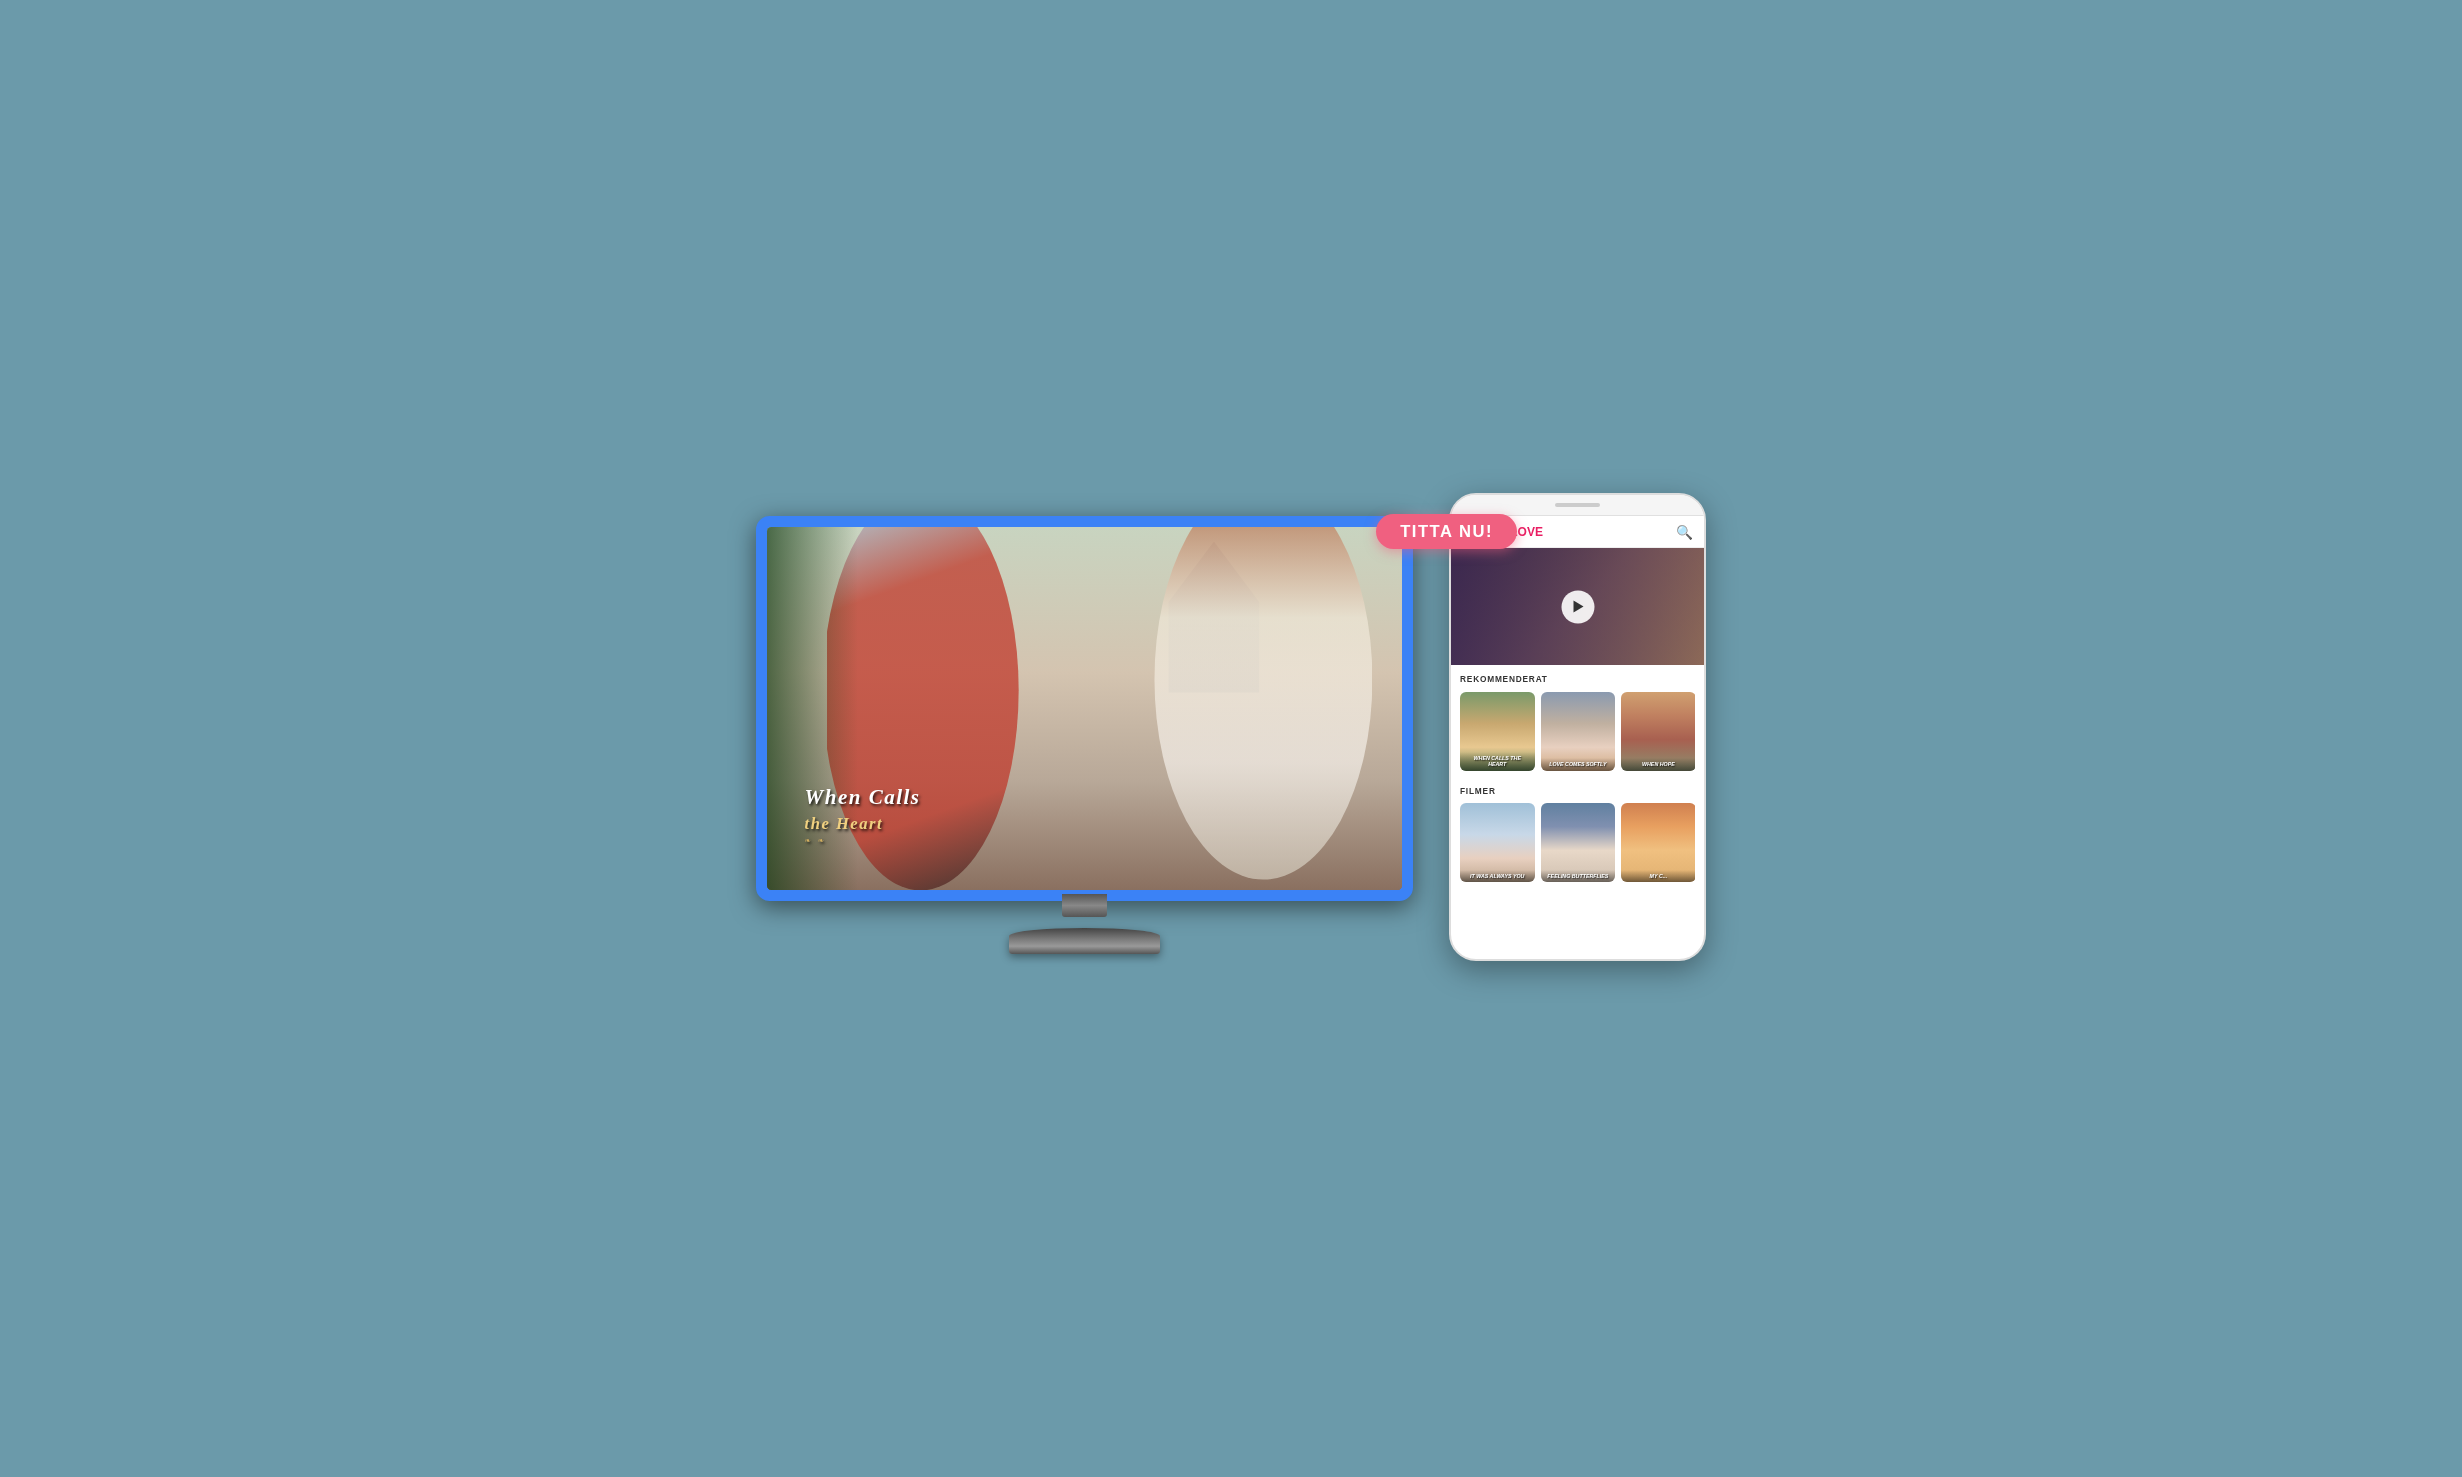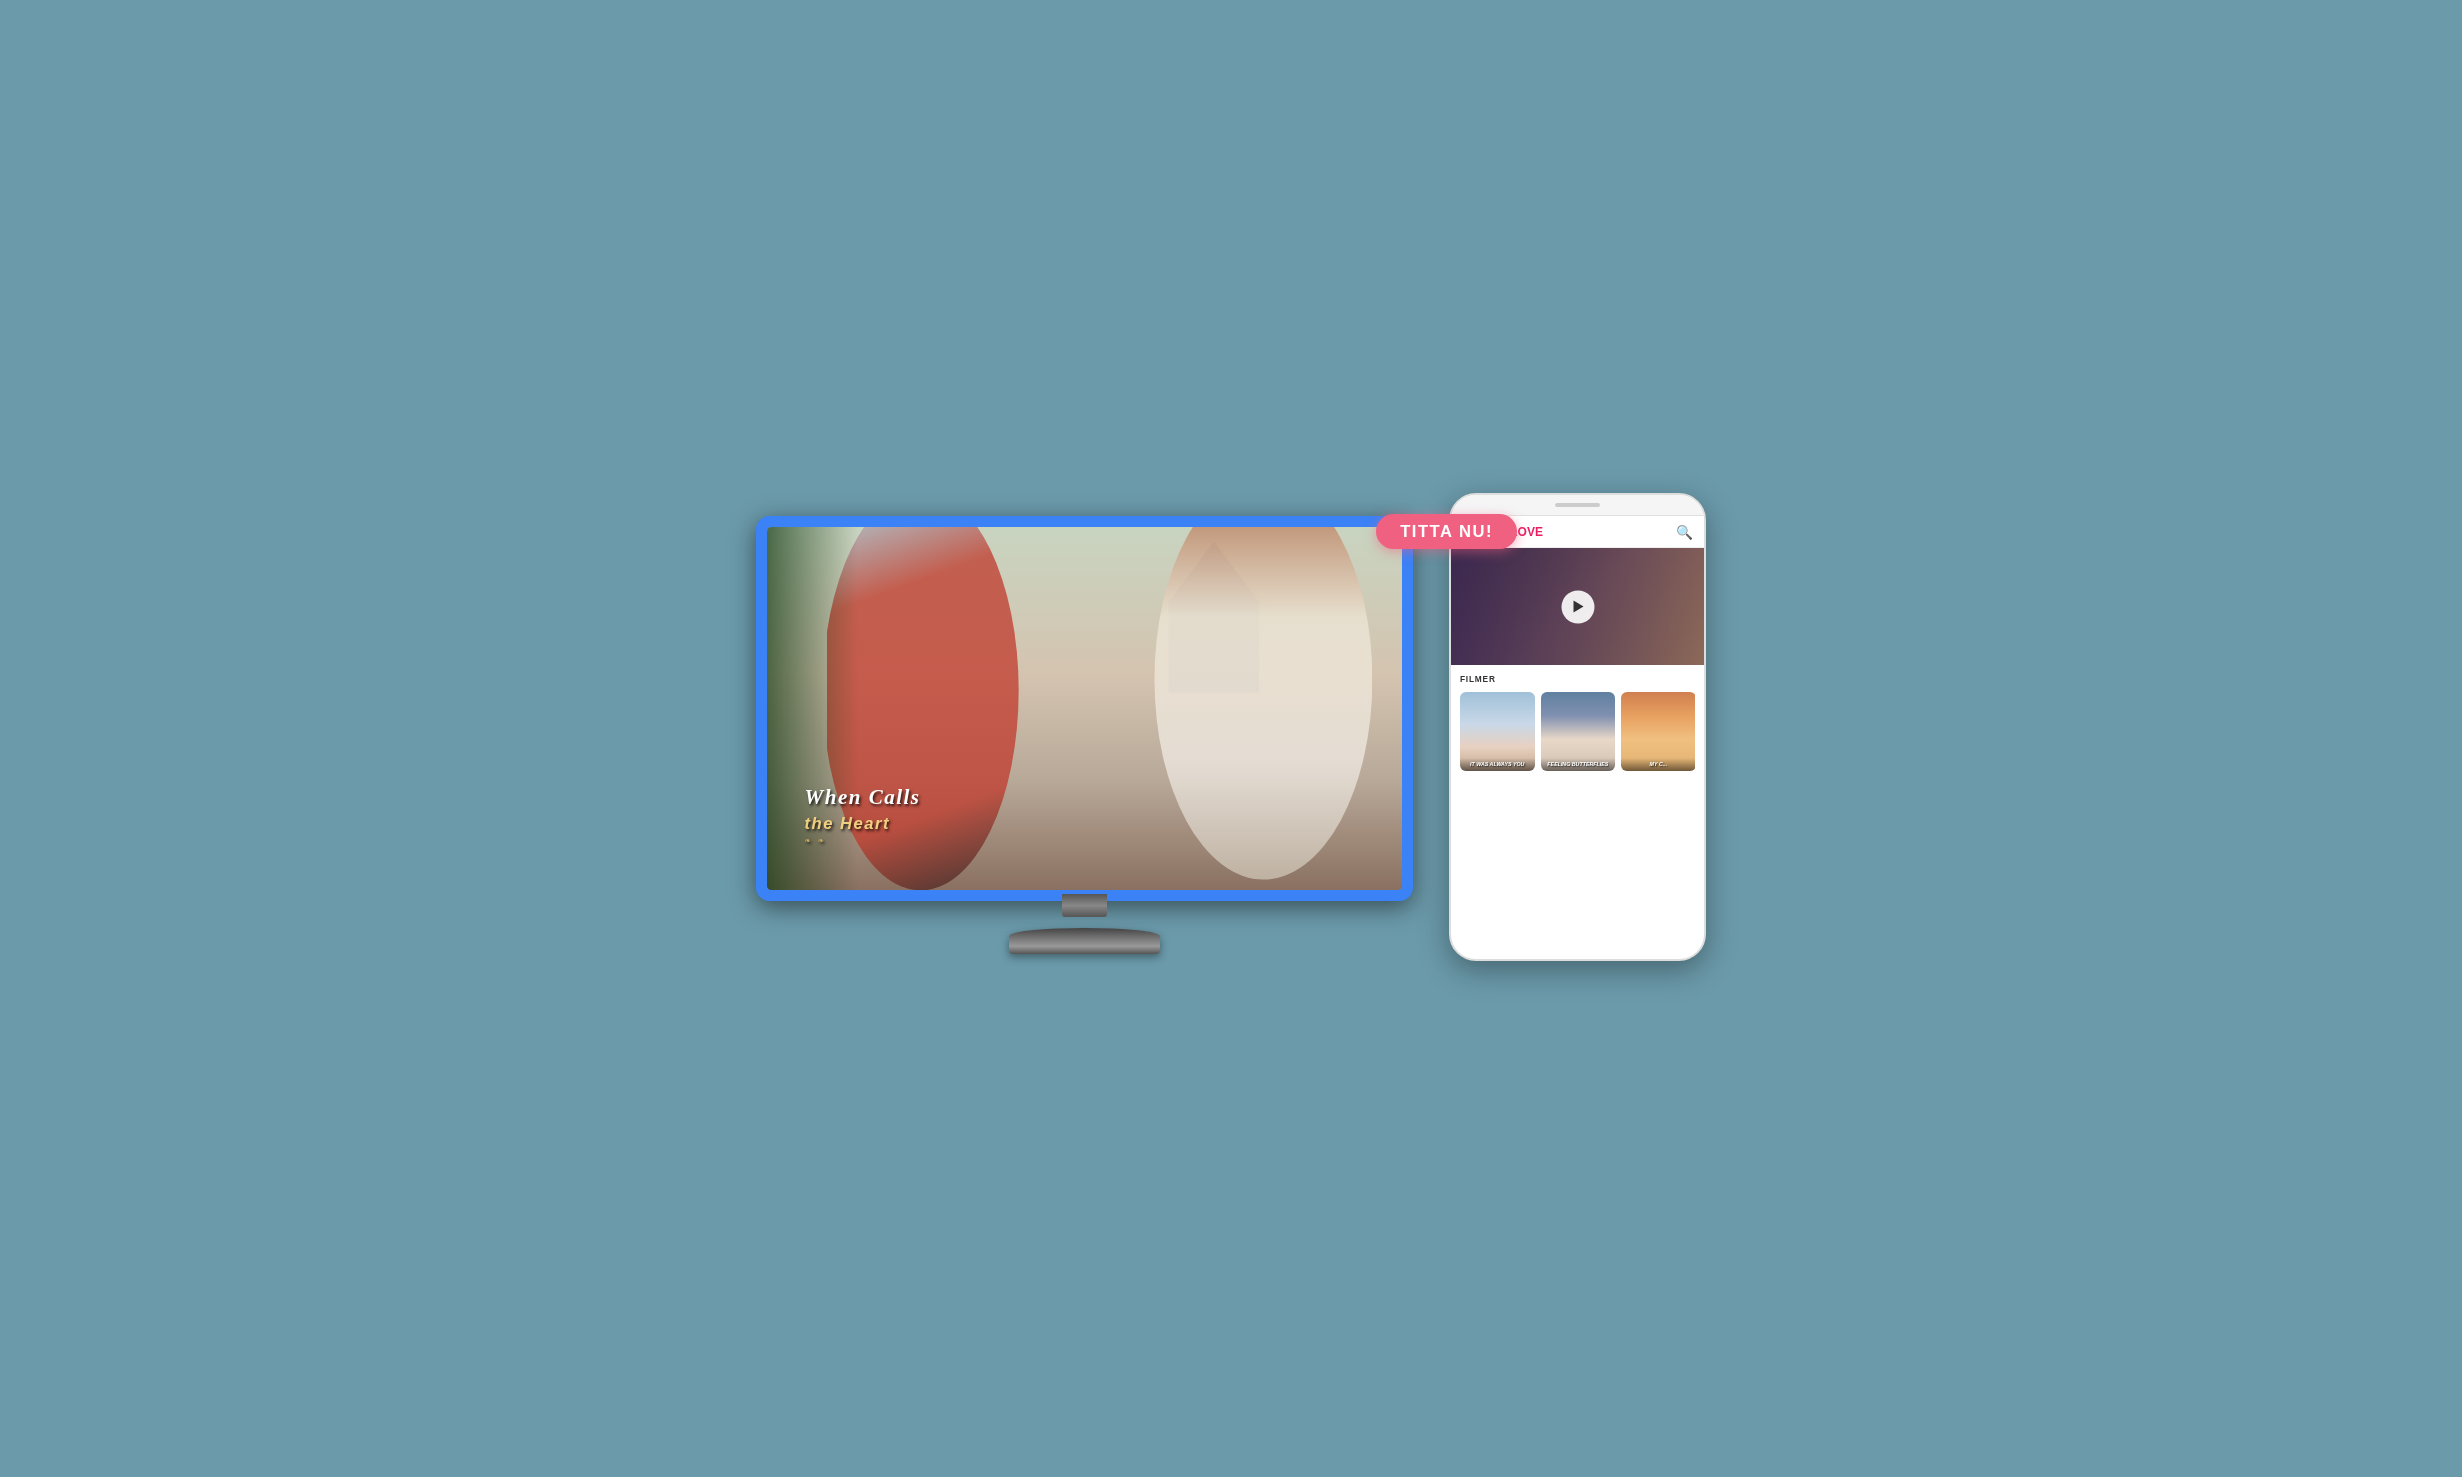--- a/index.html
+++ b/index.html
@@ -85,21 +85,21 @@
       font-weight: bold;
       font-style: italic;
       letter-spacing: 1.5px;
       line-height: 1.2;
       font-family: Georgia, serif;
     }
 
     .tv-title-sub {
       font-size: 16.6px;
       font-style: italic;
-      font-family: Liberation Sans, sans-serif;
+      font-family: Liberation Serif, serif;
       color: #f0d080;
     }
 
     .tv-title-deco {
       font-size: 7.6px;
       letter-spacing: 2.3px;
       color: #d4b060;
       margin-top: 1.5px;
     }
 
@@ -432,20 +432,40 @@
       <span class="search-icon-ph">🔍</span>
     </div>
 
     <div class="hero-video">
       <div class="hero-video-overlay"></div>
       <div class="play-button">
         <div class="play-triangle"></div>
       </div>
     </div>
 
+    <div class="section">
+      <div class="section-title">REKOMMENDERAT</div>
+      <div class="movie-row">
+        <div class="movie-card card-wcth">
+          <div class="card-title-overlay">
+            <div class="card-title-text">WHEN CALLS THE HEART</div>
+          </div>
+        </div>
+        <div class="movie-card card-lcs">
+          <div class="card-title-overlay">
+            <div class="card-title-text">LOVE COMES SOFTLY</div>
+          </div>
+        </div>
+        <div class="movie-card card-wh">
+          <div class="card-title-overlay">
+            <div class="card-title-text">WHEN HOPE</div>
+          </div>
+        </div>
+      </div>
+    </div>
 
     <div class="section">
       <div class="section-title">FILMER</div>
       <div class="movie-row">
         <div class="movie-card card-itsay">
           <div class="card-title-overlay">
             <div class="card-title-text">IT WAS ALWAYS YOU</div>
           </div>
         </div>
         <div class="movie-card card-fb">

